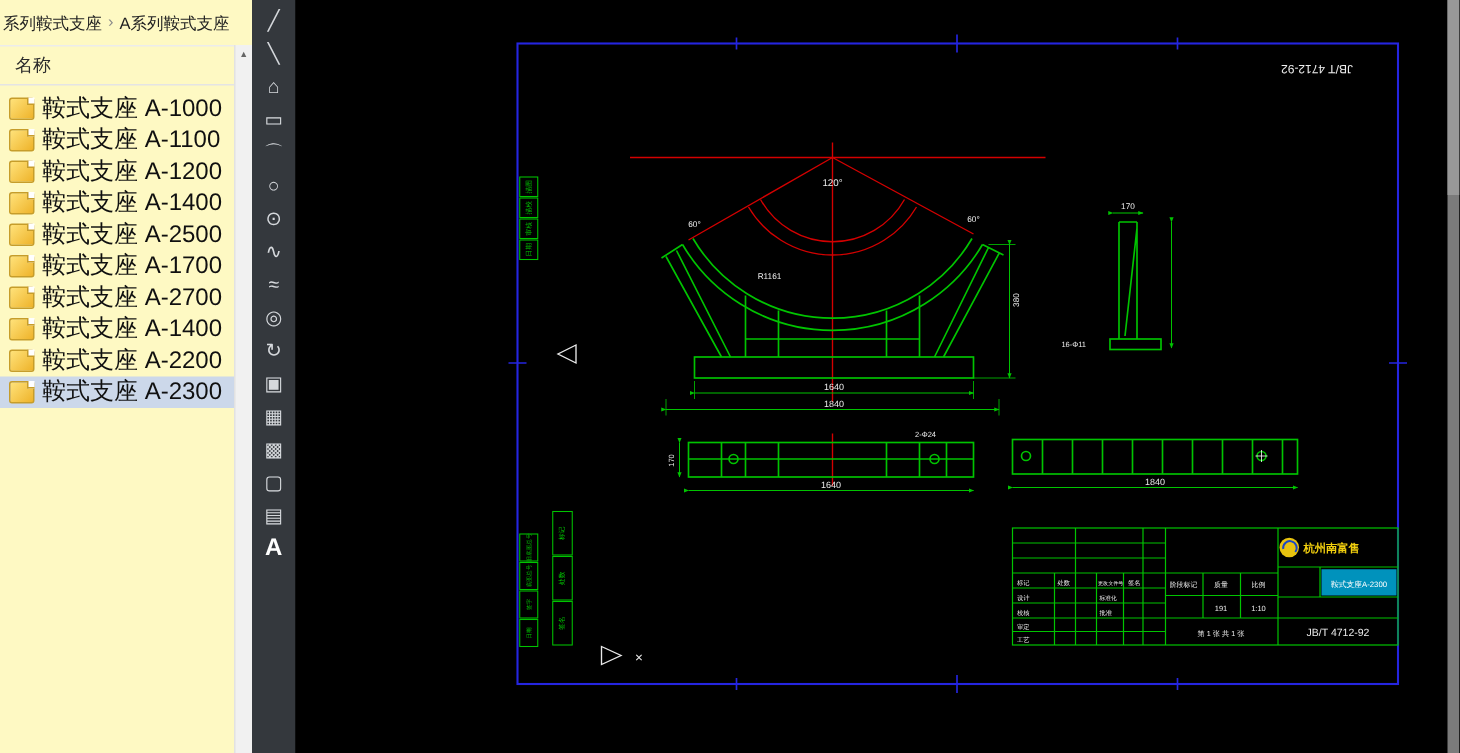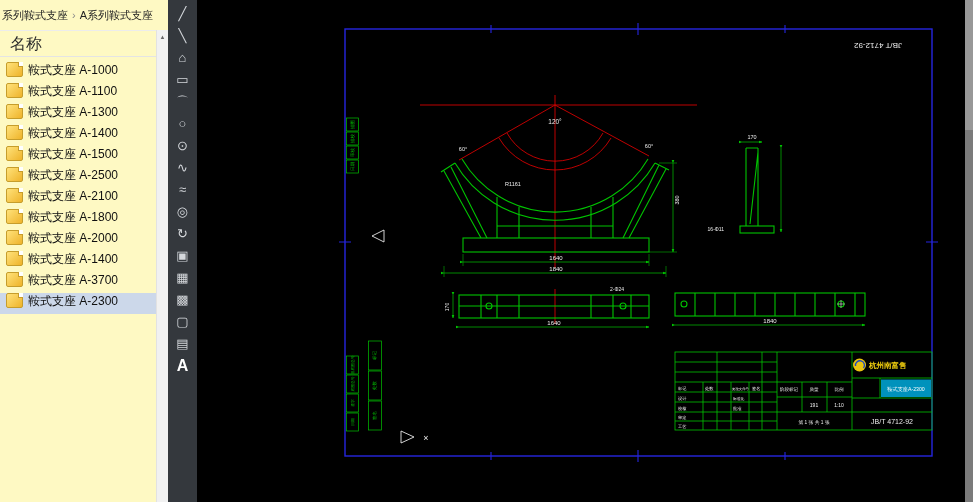--- a/index.html
+++ b/index.html
@@ -5,24 +5,24 @@
   html,body{margin:0;padding:0;background:#000;}
   body{width:973px;height:502px;overflow:hidden;font-family:"Liberation Sans",sans-serif;}
   .app{display:flex;width:973px;height:502px;}
 
   
   .sidebar{width:168px;background:#fef9c3;position:relative;display:flex;flex-direction:column;flex:none;}
   .breadcrumb{height:30px;display:flex;align-items:center;font-size:11px;color:#222;
     white-space:nowrap;overflow:hidden;padding-left:2px;border-bottom:1px solid #ececec;}
   .crumb{flex:none;}
   .crumb-sep{color:#8a8a8a;margin:0 4px;flex:none;}
-  .list-header{height:25px;line-height:25px;font-size:16px;color:#2b2b2b;padding-left:10px;
+  .list-header{height:25px;line-height:25px;font-size:12px;color:#2b2b2b;padding-left:10px;
     border-bottom:1px solid #e4e4e4;}
   .file-list{flex:1;overflow:hidden;padding-top:5px;}
-  .file-row{height:21px;display:flex;padding-left:6px;font-size:12px;color:#101010;width:151px;}
+  .file-row{height:21px;display:flex;align-items:center;padding-left:6px;font-size:16px;color:#101010;width:151px;}
   .file-row.selected{background:#ccd8ea;}
   .file-icon{width:15px;height:13px;margin-right:5px;flex:none;position:relative;
     background:linear-gradient(135deg,#ffe27a,#eeb32a);border:1px solid #c69d2b;border-radius:2px;}
   .file-icon::after{content:"";position:absolute;right:-1px;top:-1px;width:4px;height:4px;
     background:#fff;border-left:1px solid #c69d2b;border-bottom:1px solid #c69d2b;}
   .file-icon.plain{background:#f6f6f6;border-color:#b3b3b3;}
   .file-label{white-space:nowrap;overflow:hidden;}
   .side-scroll{position:absolute;top:30px;right:0;bottom:0;width:11px;background:#f1f1f1;
     border-left:1px solid #e2e2e2;}
   .scroll-arrow{display:block;text-align:center;font-size:6px;color:#666;padding-top:4px;}
@@ -58,53 +58,45 @@
         <div class="file-row">
       <span class="file-icon"></span>
       <span class="file-label">鞍式支座 A-1000</span>
     </div>
         <div class="file-row">
       <span class="file-icon"></span>
       <span class="file-label">鞍式支座 A-1100</span>
     </div>
         <div class="file-row">
       <span class="file-icon"></span>
-      <span class="file-label">鞍式支座 A-1300</span>
+      <span class="file-label">鞍式支座 A-1200</span>
     </div>
         <div class="file-row">
       <span class="file-icon"></span>
       <span class="file-label">鞍式支座 A-1400</span>
     </div>
         <div class="file-row">
       <span class="file-icon"></span>
-      <span class="file-label">鞍式支座 A-1500</span>
-    </div>
-        <div class="file-row">
-      <span class="file-icon"></span>
       <span class="file-label">鞍式支座 A-2500</span>
     </div>
         <div class="file-row">
       <span class="file-icon"></span>
-      <span class="file-label">鞍式支座 A-2100</span>
-    </div>
-        <div class="file-row">
-      <span class="file-icon"></span>
-      <span class="file-label">鞍式支座 A-1800</span>
-    </div>
-        <div class="file-row">
-      <span class="file-icon"></span>
-      <span class="file-label">鞍式支座 A-2000</span>
+      <span class="file-label">鞍式支座 A-1700</span>
+    </div>
+        <div class="file-row">
+      <span class="file-icon"></span>
+      <span class="file-label">鞍式支座 A-2700</span>
     </div>
         <div class="file-row">
       <span class="file-icon"></span>
       <span class="file-label">鞍式支座 A-1400</span>
     </div>
         <div class="file-row">
       <span class="file-icon"></span>
-      <span class="file-label">鞍式支座 A-3700</span>
+      <span class="file-label">鞍式支座 A-2200</span>
     </div>
         <div class="file-row selected">
       <span class="file-icon"></span>
       <span class="file-label">鞍式支座 A-2300</span>
     </div>
       </div>
     <div class="side-scroll">
       <span class="scroll-arrow">▲</span>
       <span class="scroll-thumb"></span>
     </div>

